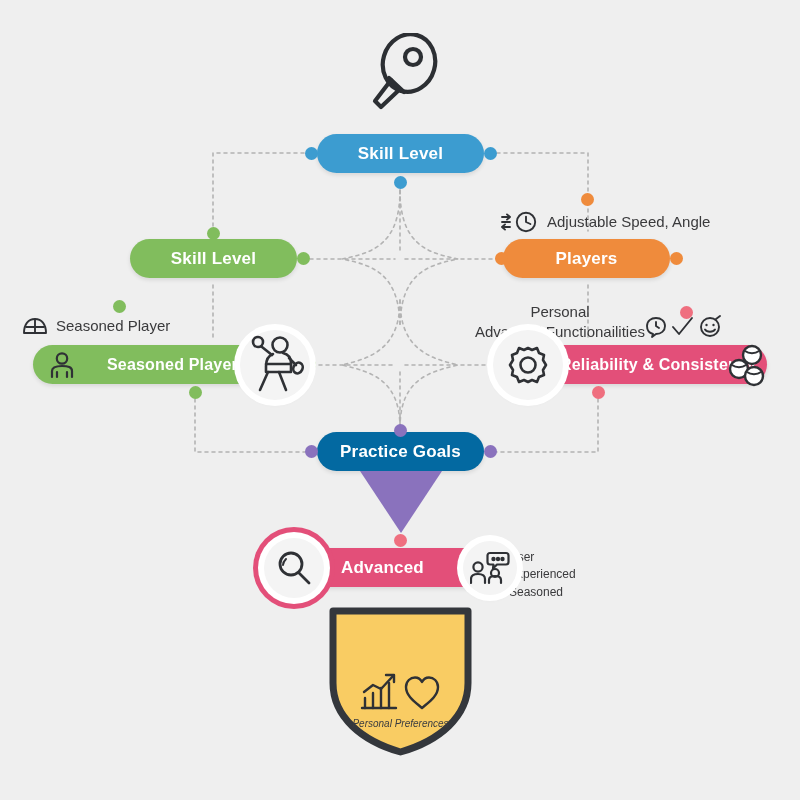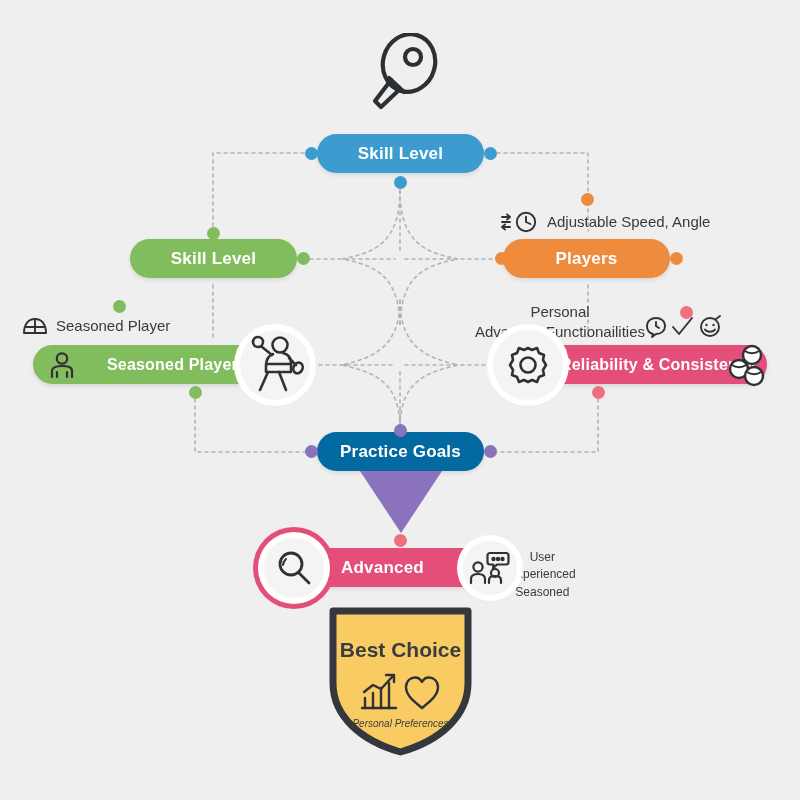--- a/index.html
+++ b/index.html
@@ -45,21 +45,20 @@
   }
   .cap.ringed {
     box-shadow: 0 0 0 6px #ffffff, 0 0 0 11px #e34f79, 0 2px 6px rgba(0,0,0,.13);
   }
   .sidetext {
     position: absolute;
     color: #3a3a3c;
     font-size: 15px;
     line-height: 1.32;
     white-space: nowrap;
-    text-align: center;
   }
   .tri {
     position: absolute;
     width: 0; height: 0;
     border-left: 41px solid transparent;
     border-right: 41px solid transparent;
   }
   .shield-wrap { position: absolute; }
   .shield-title {
     position: absolute; width: 100%; text-align: center;
@@ -290,21 +289,20 @@
   <div class="sidetext" style="left:509px;top:549px;font-size:12px;line-height:1.45;">
     <div>User</div>
     <div>Experienced</div>
     <div>Seasoned</div>
   </div>
 
   <div class="shield-wrap" style="left:327px;top:605px;width:147px;height:152px;">
     <svg style="position:absolute;left:0;top:0;width:147px;height:152px;" viewBox="0 0 147 152">
       <path d="M 6 6 L 73.5 6 L 141 6 L 141 78 C 141 112 112 136 73.5 147 C 35 136 6 112 6 78 Z" fill="#f9cc63" stroke="#34373c" stroke-width="7" stroke-linejoin="round"></path>
     </svg>
-    <div class="shield-title" style="top:33px;font-size:21px;">Best Choice</div>
     <svg style="position:absolute;left:33px;top:65px;width:82px;height:44px;" viewBox="0 0 82 44">
       <g fill="none" stroke="#2f3135" stroke-width="2.4" stroke-linecap="round" stroke-linejoin="round">
         <g>
           <path d="M 2 38 L 36 38"></path>
           <path d="M 5 38 L 5 28 M 13 38 L 13 23 M 21 38 L 21 18 M 29 38 L 29 13"></path>
           <path d="M 4 22 L 13 15 L 21 19 L 33 6"></path>
           <path d="M 26 5 L 34 5 L 34 12"></path>
         </g>
         <g>
           <path d="M 62 38 C 55 32 46 26 46 17 C 46 11 50.5 7.5 55 7.5 C 58.5 7.5 61 10 62 12 C 63 10 65.5 7.5 69 7.5 C 73.5 7.5 78 11 78 17 C 78 26 69 32 62 38 Z"></path>

